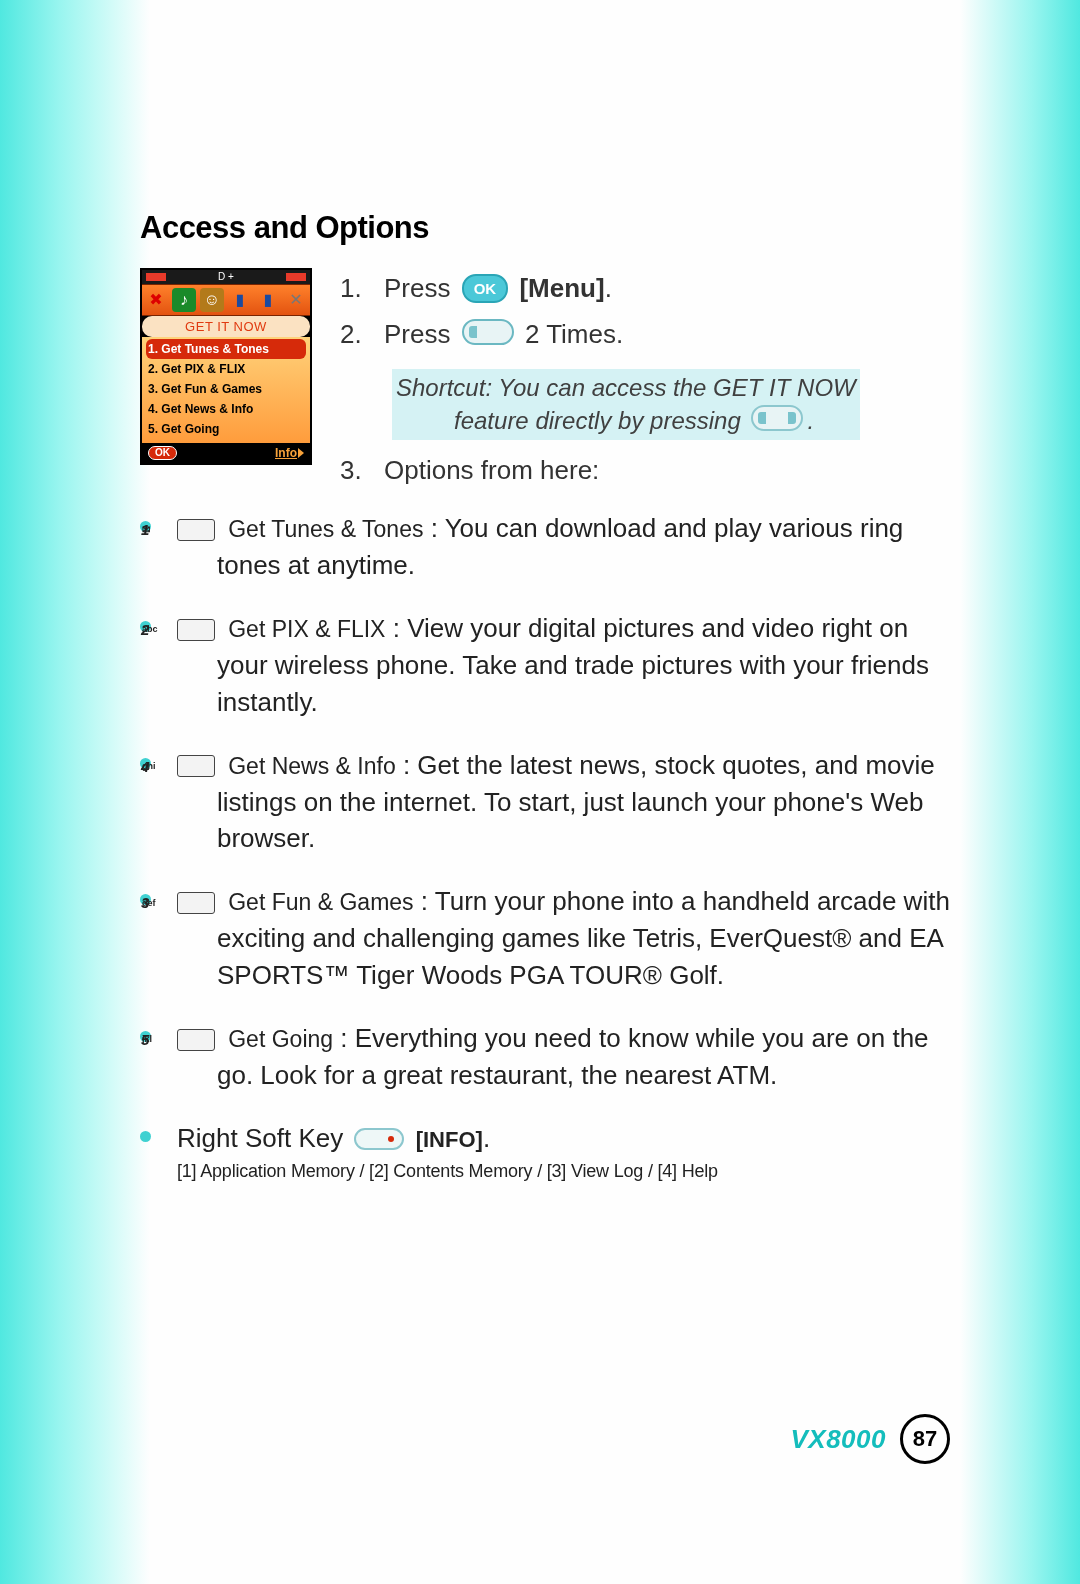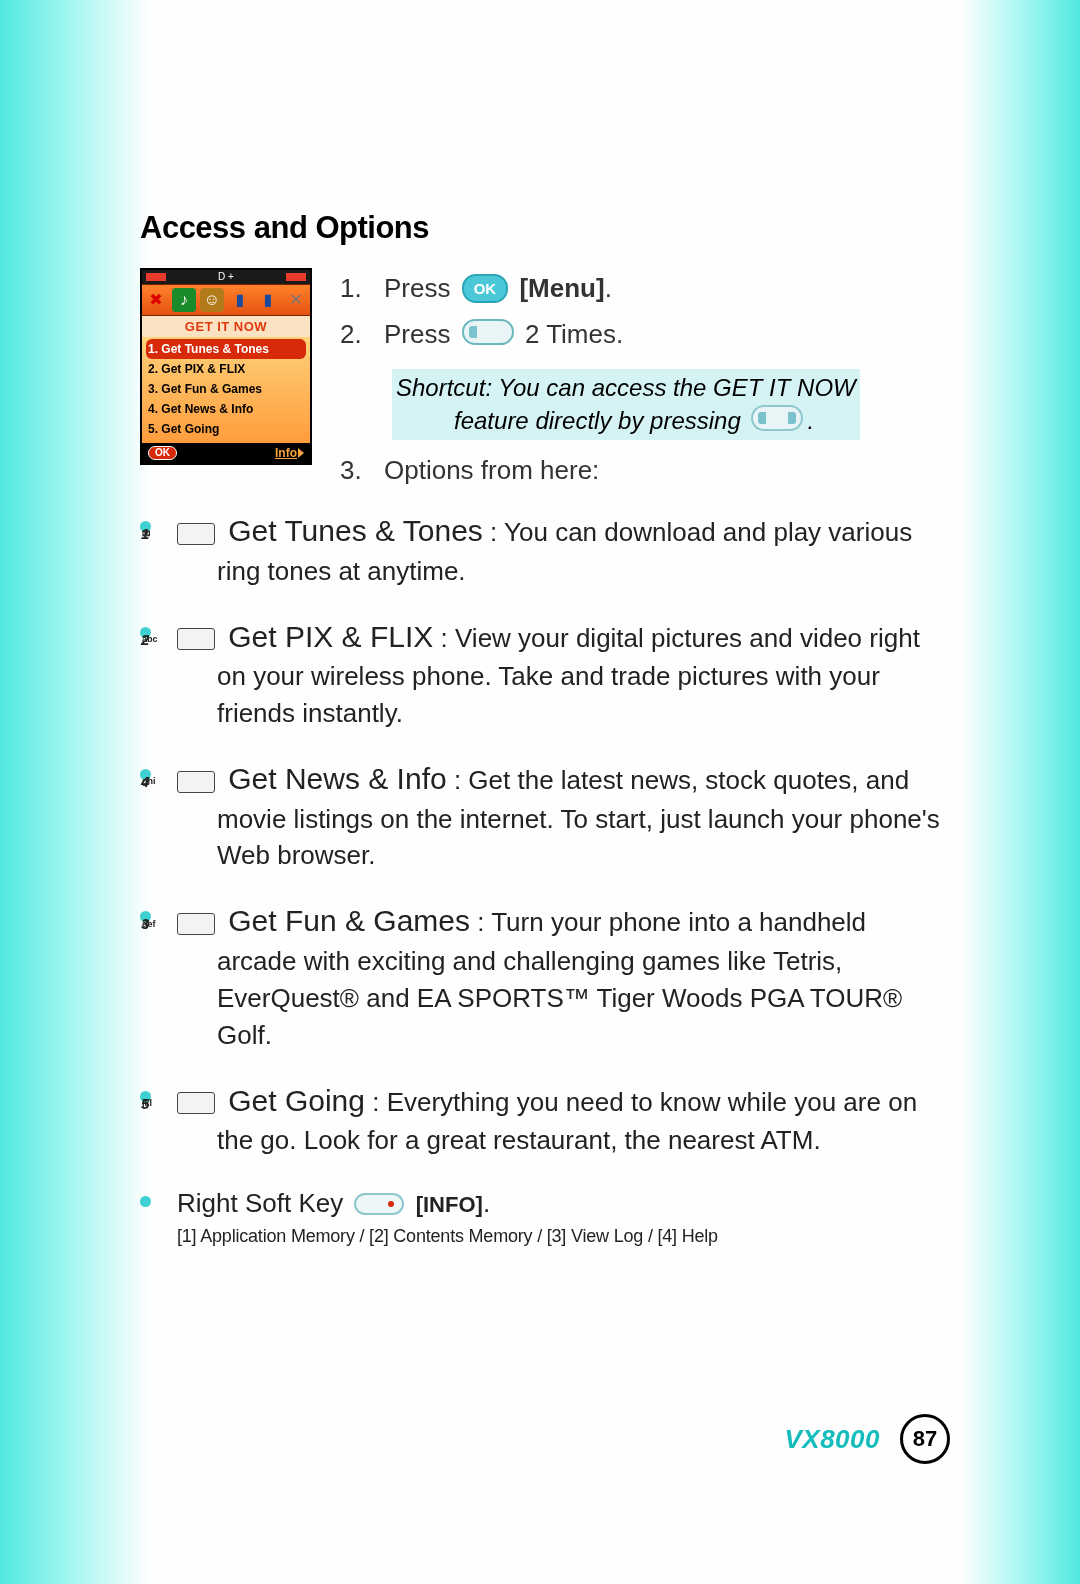--- a/index.html
+++ b/index.html
@@ -68,26 +68,27 @@
     border-top:1px solid #7a2400;
     border-bottom:1px solid #7a2400;
   }
   .ph-icons span{
     width:24px;height:24px;border-radius:4px;
     display:inline-flex;align-items:center;justify-content:center;
     font-size:16px;
   }
   .ph-title {
     text-align:center;
-    font-weight:700;
+    font-weight:400;
     color:#e03a10;
     background:#fbe2c2;
     padding:4px 0;
     font-size:13px;
     letter-spacing:0.5px;
+    border-radius:10px;
   }
   .ph-list {
     background:linear-gradient(to bottom,#ffd27a,#ff9c3c);
     padding:2px 4px 4px;
   }
   .ph-list div{
     font-size:12px;
     font-weight:700;
     color:#000;
     padding:4px 2px;
@@ -152,21 +153,21 @@
   }
   .soft-pill{
     display:inline-block;width:50px;height:22px;
     border:2px solid #8cc7ce;border-radius:12px;background:#eef7f7;
     vertical-align:-3px;margin:0 4px;position:relative;
   }
   .soft-pill::after{content:"";width:6px;height:6px;background:#d62a0a;border-radius:50%;position:absolute;right:8px;top:6px;}
   .bold{font-weight:900;font-family:Liberation Sans, sans-serif;}
   .shortcut{
     background:#d5f2f4;
-    color:#000000;
+    color:#404040;
     font-style:italic;
     font-size:24px;
     padding:2px 4px;
     margin:8px 0 10px 52px;
     line-height:1.4;
     display:inline-block;
   }
   .shortcut .line2{padding-left:58px;display:block;}
   
   .bullets { margin-top:14px; font-size:26px; color:#222; line-height:1.42;}
@@ -184,30 +185,30 @@
     display:inline-flex;align-items:center;
     border:1.5px solid #444;border-radius:3px;
     background:#f3f3f3;
     height:22px;padding:0 4px 0 3px;
     font-size:15px;font-style:italic;font-weight:700;
     vertical-align:2px;margin-right:6px;
     min-width:38px;
   }
   .key .n{font-style:italic;margin-right:1px;}
   .key .s{font-size:9px;font-weight:700;font-style:normal;}
-  .opt-label{font-size:30px;}
+  .opt-label{font-size:23px;}
   .subline{font-size:18px;margin-top:2px;letter-spacing:-0.2px;}
   
   .footer{
     position:absolute;
     right:130px;
     bottom:120px;
     display:flex;
     align-items:center;
-    gap:20px;
+    gap:14px;
   }
   .model{
     color:#14bdbc;font-style:italic;font-weight:900;font-size:26px;letter-spacing:0.5px;
   }
   .pcircle{
     width:50px;height:50px;border:3px solid #000;border-radius:50%;
     display:flex;align-items:center;justify-content:center;
     font-weight:900;font-size:22px;
   }
 </style>

